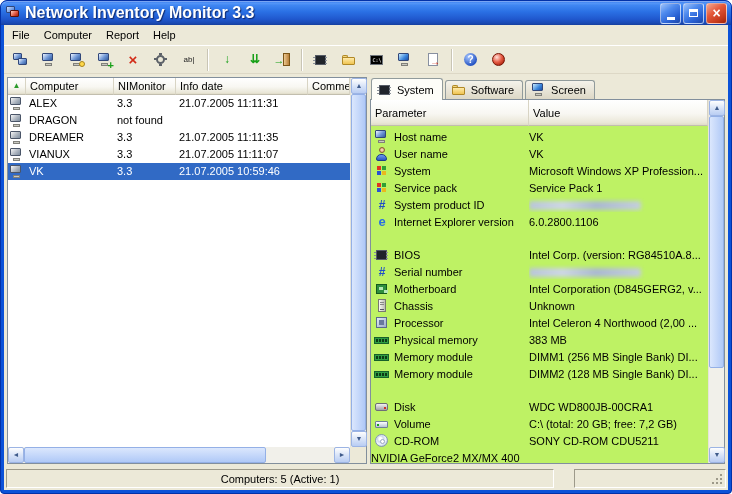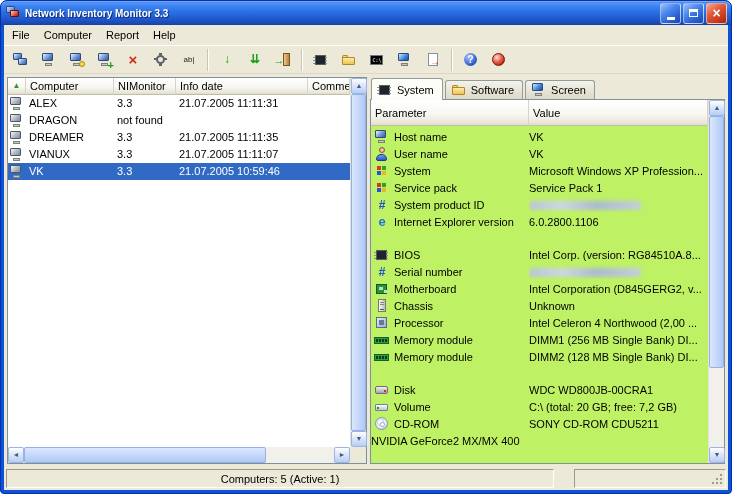--- a/index.html
+++ b/index.html
@@ -5,21 +5,21 @@
   *{box-sizing:border-box}
   html,body{margin:0;padding:0;background:#fff}
   body{width:732px;height:494px;font-family:"Liberation Sans","DejaVu Sans",sans-serif;font-size:11px;color:#000;-webkit-font-smoothing:antialiased}
 
   .window{position:relative;width:732px;height:494px;background:#0b52d8;border:1px solid #0231a8;border-radius:7px 7px 4px 4px;display:flex;flex-direction:column;overflow:hidden}
 
   
   .titlebar{height:24px;flex:none;display:flex;align-items:center;gap:4px;padding:0 4px;
     background:linear-gradient(180deg,#0c59e8 0%,#5898f8 8%,#3f86f2 18%,#2a70e4 45%,#2058ce 75%,#1a4ab4 92%,#163f9e 100%);
     border-radius:6px 6px 0 0;box-shadow:inset 0 1px 0 rgba(255,255,255,.4)}
-  .title{flex:1;color:#fff;font-weight:bold;font-size:10px;text-shadow:1px 1px 1px rgba(10,30,90,.85);white-space:nowrap;overflow:hidden}
+  .title{flex:1;color:#fff;font-weight:bold;font-size:16px;text-shadow:1px 1px 1px rgba(10,30,90,.85);white-space:nowrap;overflow:hidden}
   .wbtns{display:flex;gap:2px}
   .wb{width:21px;height:21px;border-radius:3px;border:1px solid rgba(255,255,255,.55);display:inline-flex;align-items:center;justify-content:center;color:#fff;cursor:default}
   .min,.max{background:linear-gradient(145deg,#9dc2fa 0%,#4f8bee 35%,#2a62d4 70%,#1c46a8 100%)}
   .cls{background:linear-gradient(145deg,#f2a890 0%,#e4583a 40%,#c63a1c 75%,#9c2408 100%);font-weight:bold;font-size:14px;line-height:1}
   .g-min{display:block;width:8px;height:3px;background:#fff;margin-top:10px}
   .g-max{display:block;width:9px;height:8px;border:1px solid #fff;border-top-width:3px}
 
   
   .frame{flex:1;margin:0 3px 3px;background:#ece9d8;display:flex;flex-direction:column;min-height:0}
   .menubar{height:20px;flex:none;display:flex;align-items:center;padding-left:1px}
@@ -489,20 +489,29 @@
                     </span>
                     <span class="plbl">Processor</span>
                   </span>
                   <span class="dcell v">Intel Celeron 4 Northwood (2,00 ...</span>
                 </div>
                 <div class="drow">
                   <span class="dcell p">
                     <span class="ico">
                       <i class="ramb"></i>
                     </span>
+                    <span class="plbl">Physical memory</span>
+                  </span>
+                  <span class="dcell v">383 MB</span>
+                </div>
+                <div class="drow">
+                  <span class="dcell p">
+                    <span class="ico">
+                      <i class="ramb"></i>
+                    </span>
                     <span class="plbl">Memory module</span>
                   </span>
                   <span class="dcell v">DIMM1 (256 MB Single Bank) DI...</span>
                 </div>
                 <div class="drow">
                   <span class="dcell p">
                     <span class="ico">
                       <i class="ramb"></i>
                     </span>
                     <span class="plbl">Memory module</span>

